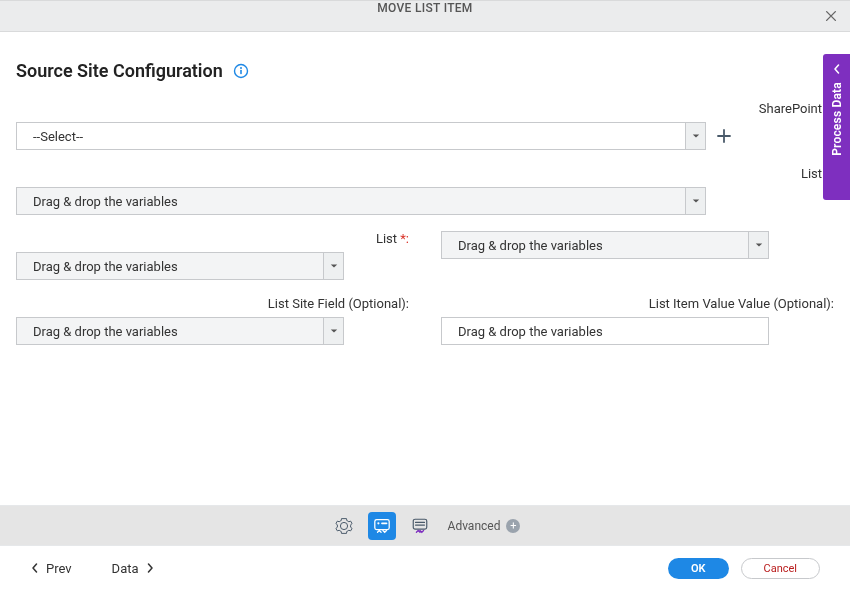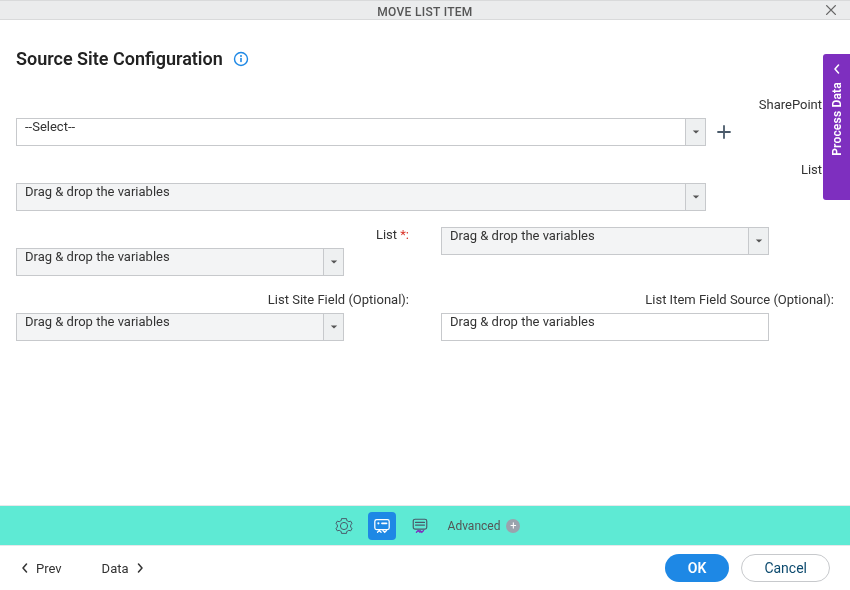--- a/index.html
+++ b/index.html
@@ -9,26 +9,26 @@
     color: #333;
     background: #fff;
     width: 850px;
     height: 590px;
     position: relative;
     overflow: hidden;
   }
 
   
   .header {
-    height: 20px;
+    height: 32px;
     background: #ebeced;
     border-top: 1px solid #d9dadb;
     border-bottom: 1px solid #d9dadb;
     display: flex;
-    align-items: flex-end;
+    align-items: flex-start;
     justify-content: center;
     position: relative;
   }
   .header-title {
     font-size: 12px;
     letter-spacing: 0.3px;
     color: #555;
     font-weight: 500;
   }
   .header-close {
@@ -44,21 +44,21 @@
   .header-close svg { width: 14px; height: 14px; }
 
   
   .content {
     padding: 28px 16px 0 16px;
   }
   .page-title-row {
     display: flex;
     align-items: center;
     gap: 10px;
-    margin-bottom: 28px;
+    margin-bottom: 20px;
   }
   .page-title {
     font-size: 18px;
     font-weight: 600;
     color: #222;
   }
   .info-icon {
     width: 16px; height: 16px;
     color: #1e88e5;
     display: inline-flex;
@@ -86,22 +86,24 @@
     align-items: center;
     gap: 8px;
   }
 
   .select, .combo, .textinput {
     width: 100%;
     height: 28px;
     border: 1px solid #c7c9cc;
     background: #fff;
     display: flex;
+    align-items: center;
     position: relative;
     font-size: 13px;
+    padding-left: 8px;
   }
   .select .sel-text, .combo .sel-text, .textinput .sel-text {
     flex: 1;
     padding: 0 8px;
     color: #333;
     white-space: nowrap; overflow: hidden; text-overflow: ellipsis;
   }
   .placeholder { color: #888; }
   .dd-btn {
     width: 20px; height: 100%;
@@ -153,21 +155,21 @@
     letter-spacing: 0.2px;
   }
 
   
   .toolbar {
     position: absolute;
     left: 0; right: 0;
     bottom: 45px;
     height: 40px;
     border-top: 1px solid #e6e8ea;
-    background: #5eead4;
+    background: #e5e5e5;
     display: flex;
     align-items: center;
     justify-content: center;
     gap: 10px;
   }
   .tb-iconbtn {
     width: 28px; height: 28px;
     border-radius: 4px;
     display: flex; align-items: center; justify-content: center;
     cursor: pointer;
@@ -194,47 +196,47 @@
 
   
   .footer {
     position: absolute;
     left: 0; right: 0; bottom: 0;
     height: 45px;
     border-top: 1px solid #e6e8ea;
     display: flex;
     align-items: center;
     justify-content: space-between;
-    padding: 0 20px;
+    padding: 0 30px;
   }
   .nav-group { display: flex; gap: 40px; }
   .nav-link {
     display: flex; align-items: center; gap: 6px;
     font-size: 13px; color: #333; cursor: pointer;
   }
   .nav-link svg { width: 10px; height: 10px; }
   .btn-group { display: flex; gap: 12px; }
   .btn {
-    height: 28px;
+    height: 21px;
     padding: 0 22px;
     border-radius: 14px;
-    font-size: 14px;
+    font-size: 11px;
     cursor: pointer;
     display: flex; align-items: center; justify-content: center;
     border: 1px solid transparent;
   }
   .btn-primary {
     background: #1e88e5;
     color: #fff;
     font-weight: 600;
   }
   .btn-secondary {
     background: #fff;
     border-color: #c7c9cc;
-    color: #0c4a6e;
+    color: #b91c1c;
   }
 
   .w-sharepoint { width: 690px; }
   .w-site { width: 690px; }
   .w-half { width: 328px; }
 </style>
 </head>
 <body>
 
 <div class="header">
@@ -334,21 +336,21 @@
         <div class="combo readonly-gray w-half">
           <span class="sel-text placeholder">Drag &amp; drop the variables</span>
           <span class="dd-btn">
             <svg viewBox="0 0 10 10">
                 <path d="M1 3l4 4 4-4" fill="currentColor"></path>
               </svg>
           </span>
         </div>
       </div>
       <div class="field">
-        <label class="field-label">List Item Field Source (Optional):</label>
+        <label class="field-label">List Item Value Value (Optional):</label>
         <div class="textinput w-half">
           <span class="sel-text placeholder">Drag &amp; drop the variables</span>
         </div>
       </div>
     </div>
   </div>
 </div>
 
 <div class="toolbar">
   <span class="tb-iconbtn">

